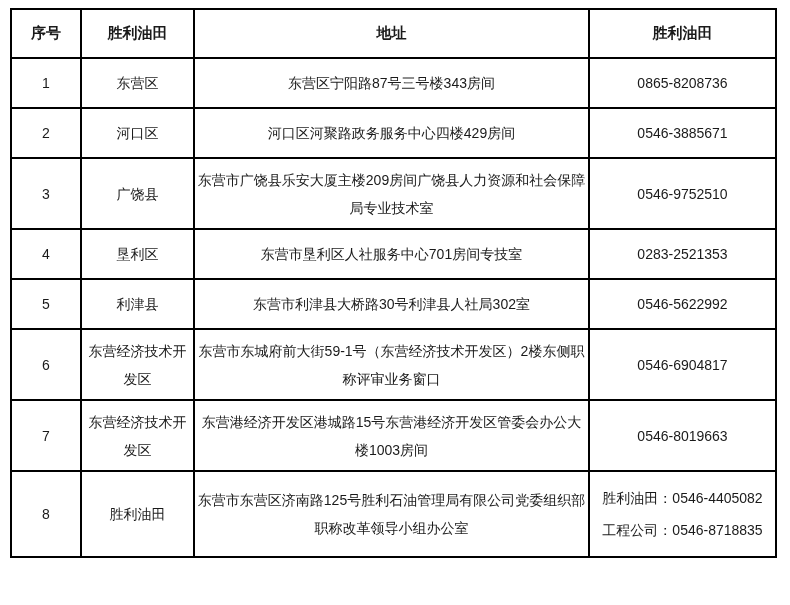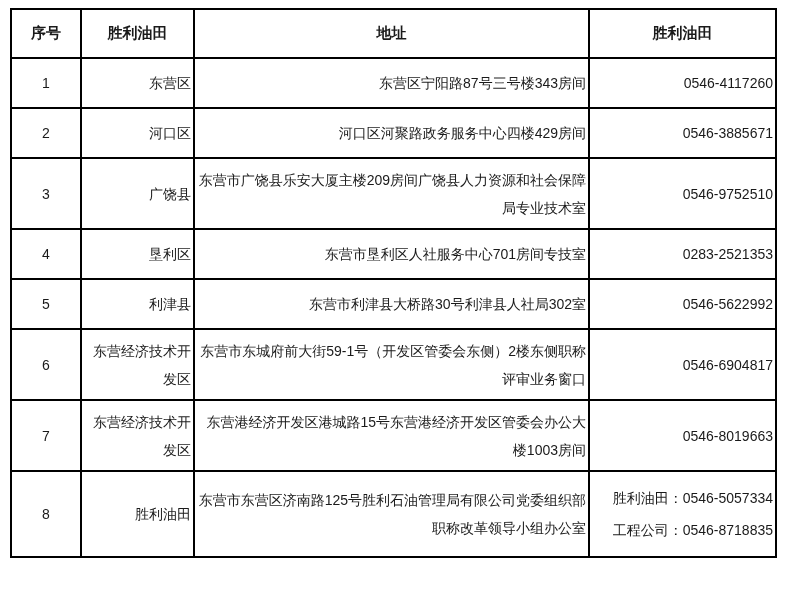--- a/index.html
+++ b/index.html
@@ -34,21 +34,21 @@
       font-weight: 700;
       font-size: 15px;
       text-align: center;
       height: 49px;
       padding: 4px 6px;
     }
     td {
       font-size: 14px;
       line-height: 2;
       padding: 4px 2px;
-      text-align: right;
+      text-align: center;
     }
     td.c-serial { text-align: center; padding: 4px 2px; }
     col.w-serial  { width: 70px; }
     col.w-name    { width: 113px; }
     col.w-address { width: 395px; }
     col.w-phone   { width: 187px; }
     tr.row-s { height: 50px; }
     tr.row-m { height: 71px; }
     tr.row-l { height: 86px; }
     .phone-line + .phone-line { margin-top: 4px; }
@@ -70,21 +70,21 @@
         <th>胜利油田</th>
         <th>地址</th>
         <th>胜利油田</th>
       </tr>
     </thead>
     <tbody>
       <tr class="row-s">
         <td class="c-serial">1</td>
         <td>东营区</td>
         <td>东营区宁阳路87号三号楼343房间</td>
-        <td>0546-4117260</td>
+        <td>0865-8208736</td>
       </tr>
       <tr class="row-s">
         <td class="c-serial">2</td>
         <td>河口区</td>
         <td>河口区河聚路政务服务中心四楼429房间</td>
         <td>0546-3885671</td>
       </tr>
       <tr class="row-m">
         <td class="c-serial">3</td>
         <td>广饶县</td>
@@ -99,33 +99,33 @@
       </tr>
       <tr class="row-s">
         <td class="c-serial">5</td>
         <td>利津县</td>
         <td>东营市利津县大桥路30号利津县人社局302室</td>
         <td>0546-5622992</td>
       </tr>
       <tr class="row-m">
         <td class="c-serial">6</td>
         <td>东营经济技术开发区</td>
-        <td>东营市东城府前大街59-1号（开发区管委会东侧）2楼东侧职称评审业务窗口</td>
+        <td>东营市东城府前大街59-1号（东营经济技术开发区）2楼东侧职称评审业务窗口</td>
         <td>0546-6904817</td>
       </tr>
       <tr class="row-m">
         <td class="c-serial">7</td>
         <td>东营经济技术开发区</td>
         <td>东营港经济开发区港城路15号东营港经济开发区管委会办公大楼1003房间</td>
         <td>0546-8019663</td>
       </tr>
       <tr class="row-l">
         <td class="c-serial">8</td>
         <td>胜利油田</td>
         <td>东营市东营区济南路125号胜利石油管理局有限公司党委组织部职称改革领导小组办公室</td>
         <td>
-          <div class="phone-line">胜利油田：0546-5057334</div>
+          <div class="phone-line">胜利油田：0546-4405082</div>
           <div class="phone-line">工程公司：0546-8718835</div>
         </td>
       </tr>
     </tbody>
   </table>
 </div>
 
 </body></html>

